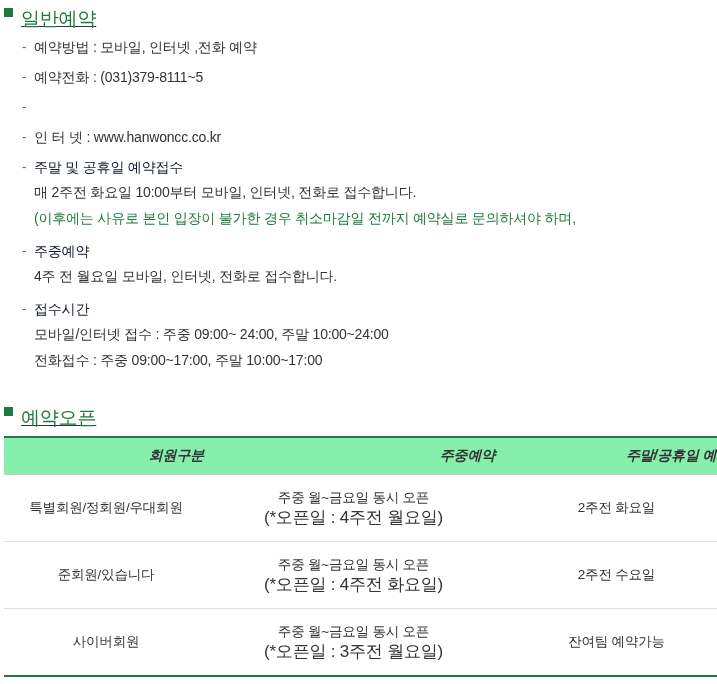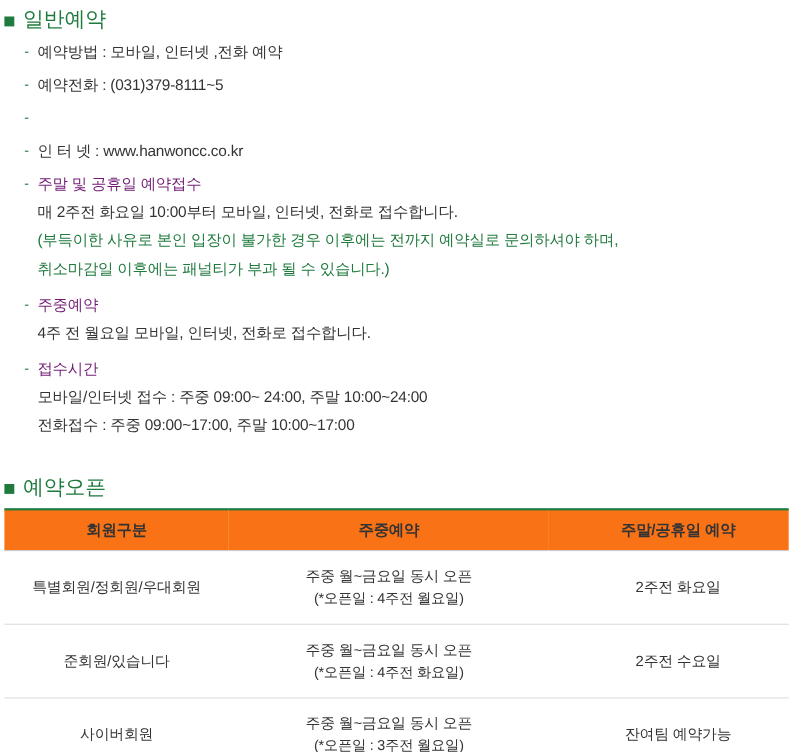--- a/index.html
+++ b/index.html
@@ -18,23 +18,24 @@
   .page {
     position: relative;
     width: 717px;
     height: 684px;
     box-sizing: border-box;
   }
 
   
   .section-head {
     display: flex;
-    align-items: center;
+    align-items: flex-start;
     gap: 8px;
     margin: 8px 0 6px 4px;
+    text-decoration: underline;
   }
   .sq {
     width: 9px;
     height: 9px;
     background: #1f7a3d;
     display: inline-block;
     flex: 0 0 auto;
   }
   .section-head .title {
     font-size: 19px;
@@ -60,21 +61,21 @@
     font-size: 13px;
     line-height: 20px;
   }
   .li .txt {
     font-size: 14px;
     line-height: 20px;
     color: #333333;
     letter-spacing: -0.2px;
   }
   .li .txt.green {
-    color: #701a75;
+    color: #0f172a;
   }
   .sub {
     margin: 4px 0 0 12px;
     font-size: 14px;
     line-height: 22px;
     color: #333333;
     letter-spacing: -0.2px;
   }
   .sub.note {
     color: #1f7a3d;
@@ -89,45 +90,46 @@
   
   .tbl-wrap {
     margin: 4px 6px 0 4px;
   }
   table.resv {
     border-collapse: collapse;
     width: 706px;
     table-layout: fixed;
   }
   table.resv thead th {
-    background: #f97316;
+    background: #86efac;
     border-top: 2px solid #1f7a3d;
     border-bottom: 1px solid #cccccc;
     font-size: 14px;
     font-weight: bold;
     color: #333333;
     padding: 9px 4px;
-    text-align: center;
-    letter-spacing: -0.2px;
+    text-align: right;
+    letter-spacing: -0.2px;
+    font-style: italic;
   }
   table.resv tbody td {
     border-bottom: 1px solid #dddddd;
     text-align: center;
     font-size: 13.5px;
     color: #333333;
     padding: 13px 4px;
     line-height: 20px;
     letter-spacing: -0.2px;
   }
   table.resv tbody tr:last-child td {
     border-bottom: 2px solid #1f7a3d;
   }
   .cell-sub {
     display: block;
-    font-size: 13px;
+    font-size: 17px;
   }
   .col1 { width: 196px; }
   .col2 { width: 283px; }
   .col3 { width: 227px; }
 </style>
 </head>
 <body>
 
 <div class="page">
 
@@ -156,22 +158,21 @@
       <span class="dash">-</span>
       <span class="txt">인 터 넷 : www.hanwoncc.co.kr</span>
     </div>
 
     <div class="grp">
       <div class="li">
         <span class="dash">-</span>
         <span class="txt green">주말 및 공휴일 예약접수</span>
       </div>
       <div class="sub">매 2주전 화요일 10:00부터 모바일, 인터넷, 전화로 접수합니다.</div>
-      <div class="sub note">(부득이한 사유로 본인 입장이 불가한 경우 이후에는 전까지 예약실로 문의하셔야 하며,</div>
-      <div class="sub note">취소마감일 이후에는 패널티가 부과 될 수 있습니다.)</div>
+      <div class="sub note">(이후에는 사유로 본인 입장이 불가한 경우 취소마감일 전까지 예약실로 문의하셔야 하며,</div>
     </div>
 
     <div class="grp">
       <div class="li">
         <span class="dash">-</span>
         <span class="txt green">주중예약</span>
       </div>
       <div class="sub">4주 전 월요일 모바일, 인터넷, 전화로 접수합니다.</div>
     </div>
 

